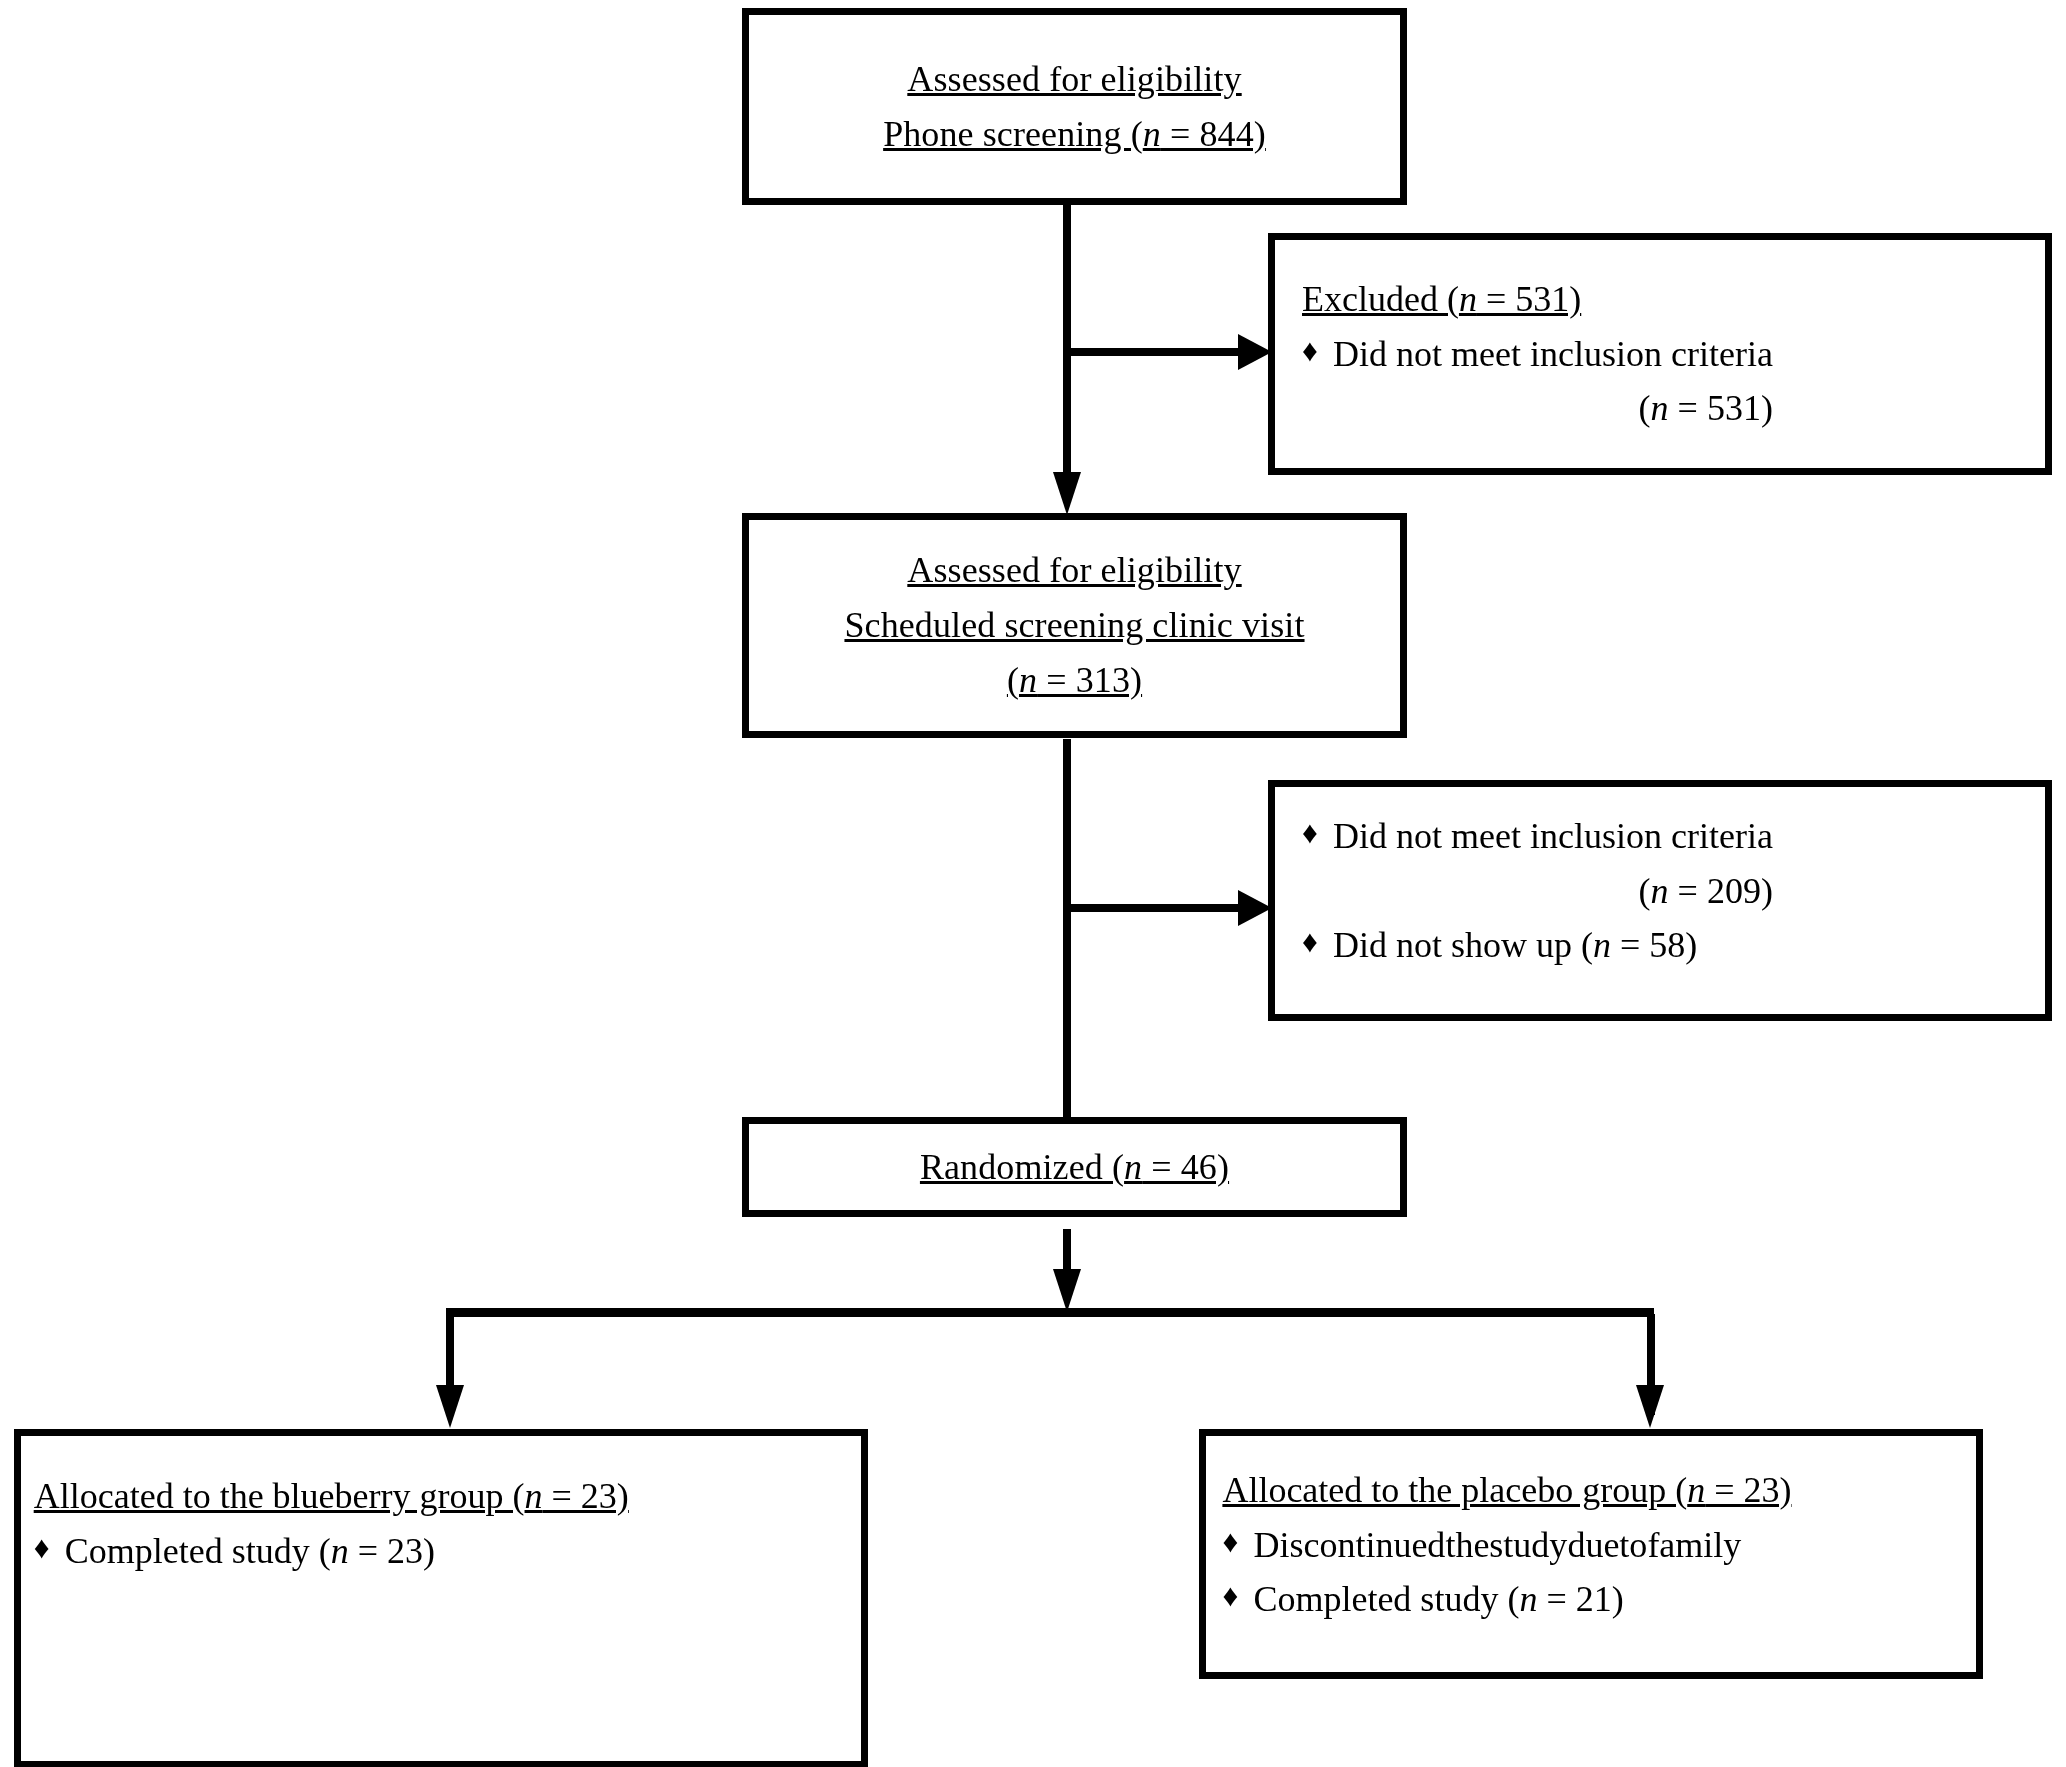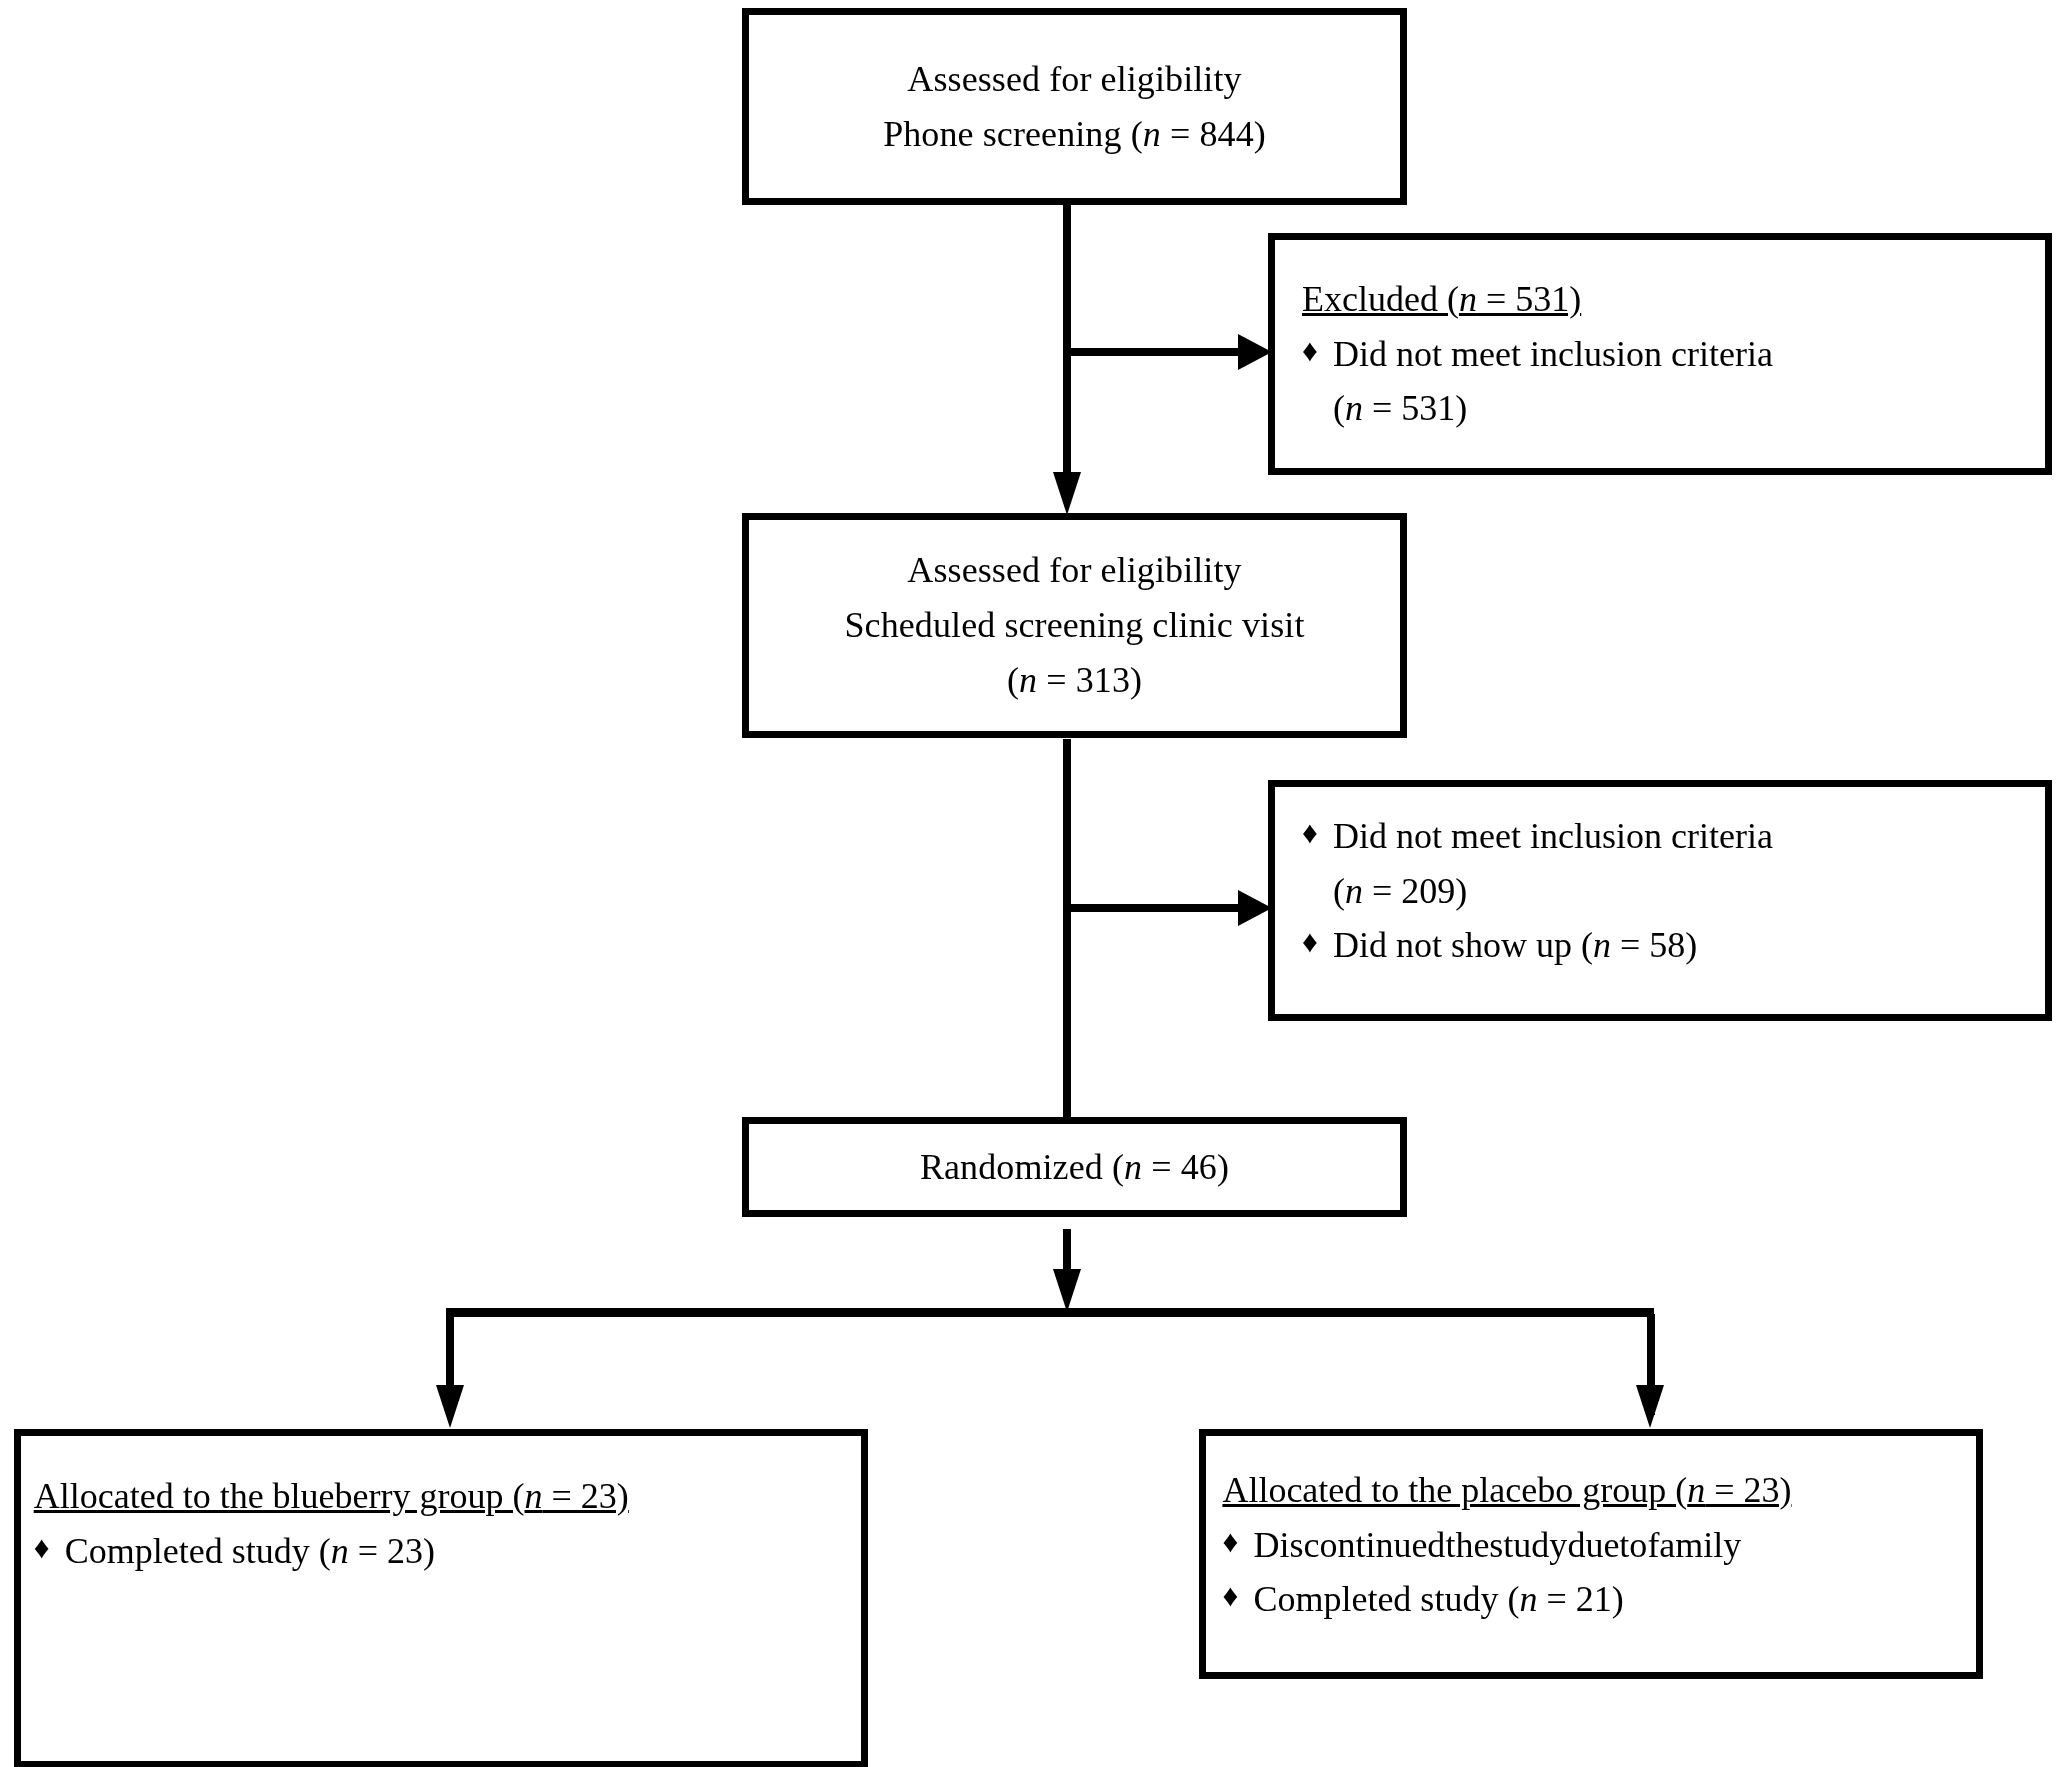--- a/index.html
+++ b/index.html
@@ -37,20 +37,21 @@
   .node.listbox .node-inner {
     align-items: flex-start;
     justify-content: flex-start;
   }
 
   .line {
     font-size: 36px;
     line-height: 1.52;
     white-space: nowrap;
     letter-spacing: 0.1px;
+    text-decoration: underline;
   }
   .ital { font-style: italic; }
 
   
   .bullet-row {
     display: flex;
     align-items: flex-start;
     font-size: 36px;
     line-height: 1.52;
   }
@@ -59,20 +60,21 @@
     width: 31px;
     font-size: 31px;
     line-height: 1.52;
     text-align: left;
   }
   .bullet-text {
     flex: 1 1 auto;
   }
   .bullet-text .cont {
     display: block;
+    text-align: right;
   }
   .just .bullet-text .just-line {
     display: flex;
     justify-content: space-between;
     width: 100%;
   }
   .heading {
     font-size: 36px;
     line-height: 1.52;
     white-space: nowrap;

